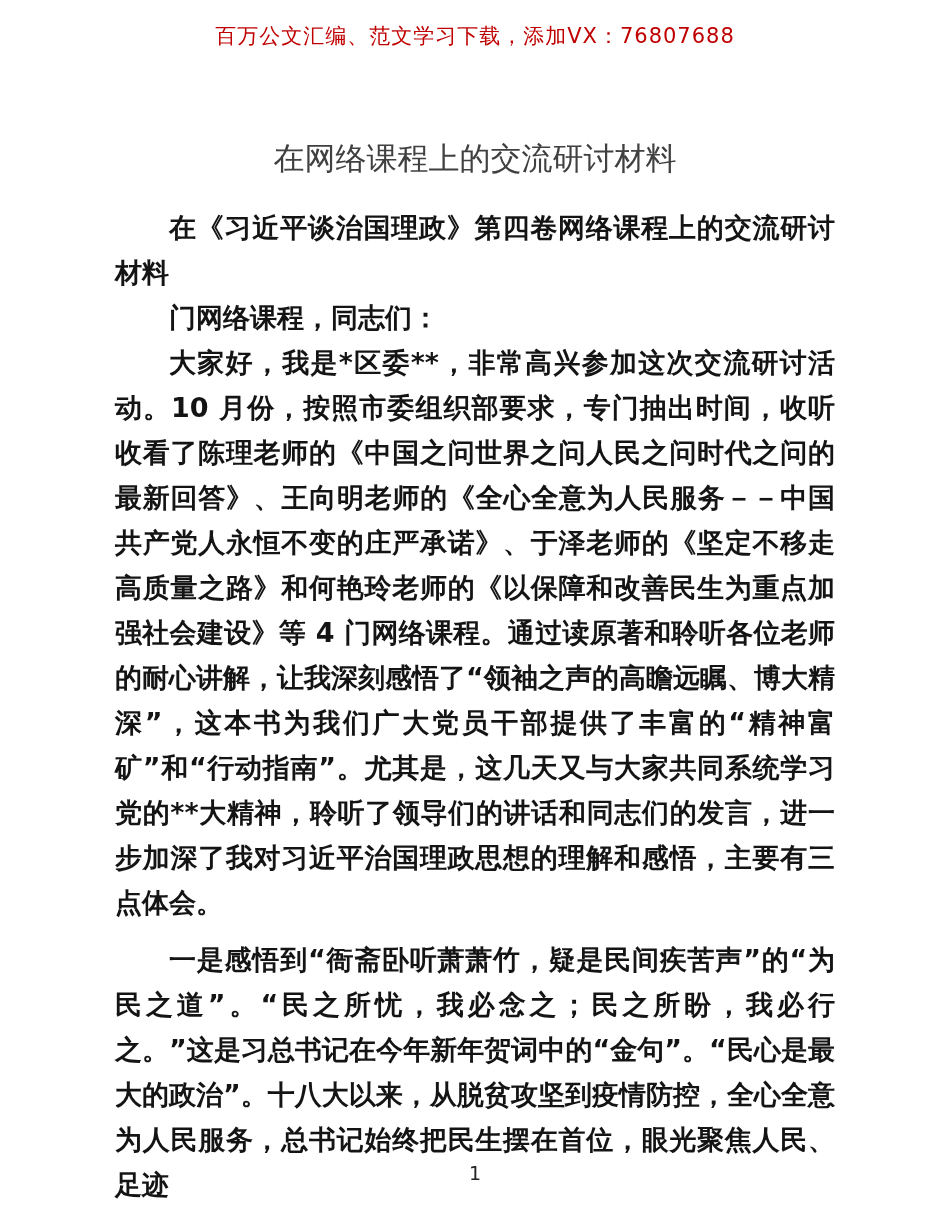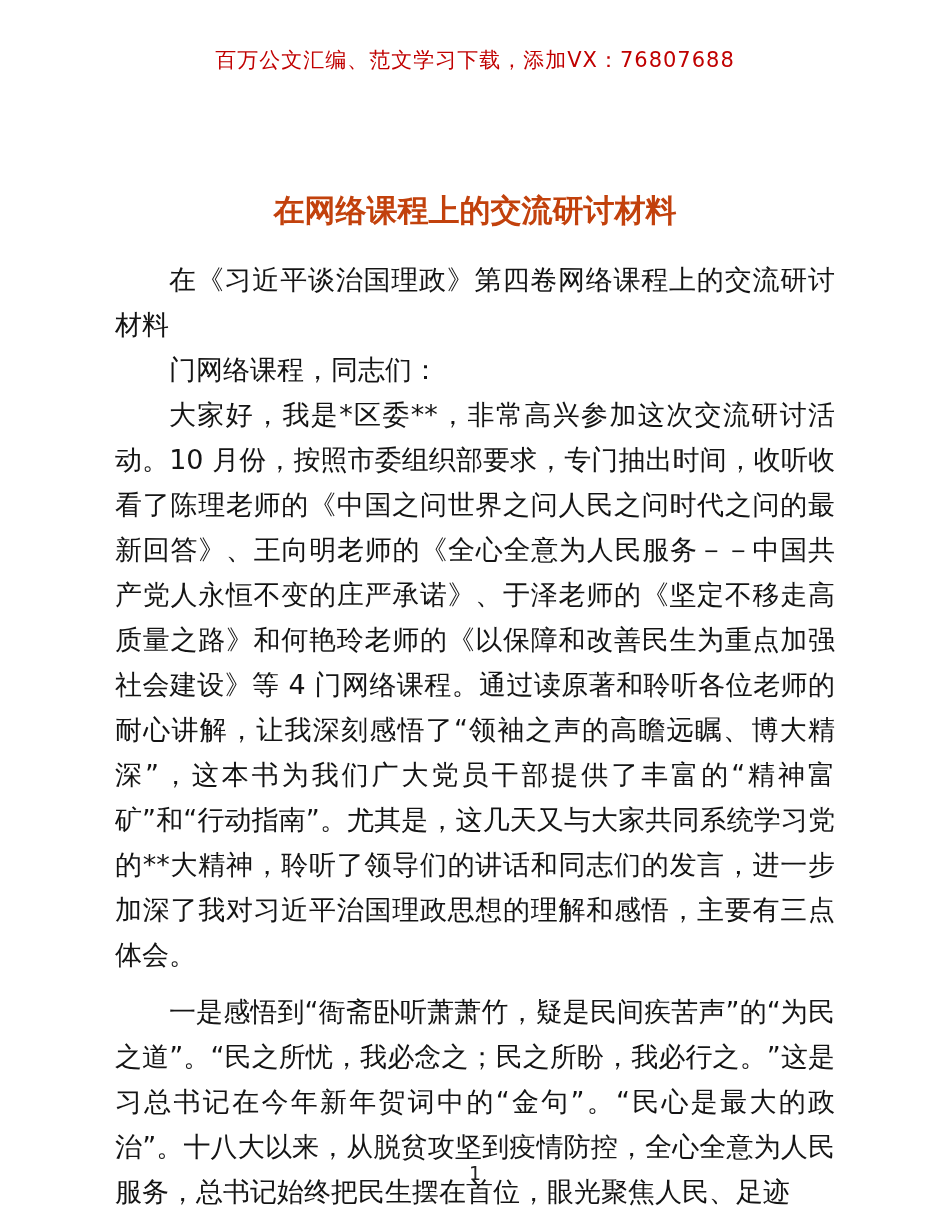--- a/index.html
+++ b/index.html
@@ -12,47 +12,48 @@
   .page {
     position: relative;
     width: 950px;
     height: 1230px;
     margin: 0 auto;
     background: #ffffff;
     overflow: hidden;
     padding: 0 115px;
   }
   .promo-header {
-    padding-top: 47px;
+    padding-top: 23px;
     text-align: center;
     font-size: 21px;
     line-height: 26px;
     color: #c00000;
     letter-spacing: 1px;
   }
   .doc-title {
-    margin: 116px 0 0 0;
+    margin: 88px 0 0 0;
     text-align: center;
     font-size: 31px;
     line-height: 42px;
-    font-weight: 700;
-    color: #c2410c;
+    font-weight: 400;
+    color: #404040;
   }
   .doc-body {
     margin-top: 26px;
     font-size: 27px;
     line-height: 45px;
     color: #141414;
     text-align: justify;
     text-justify: inter-ideograph;
   }
   .para {
     margin: 0;
     text-indent: 2em;
     word-break: break-all;
+    font-weight: bold;
   }
   .para.section-gap {
     margin-top: 12px;
   }
   .page-number {
     position: absolute;
     bottom: 46px;
     left: 0;
     width: 100%;
     text-align: center;

